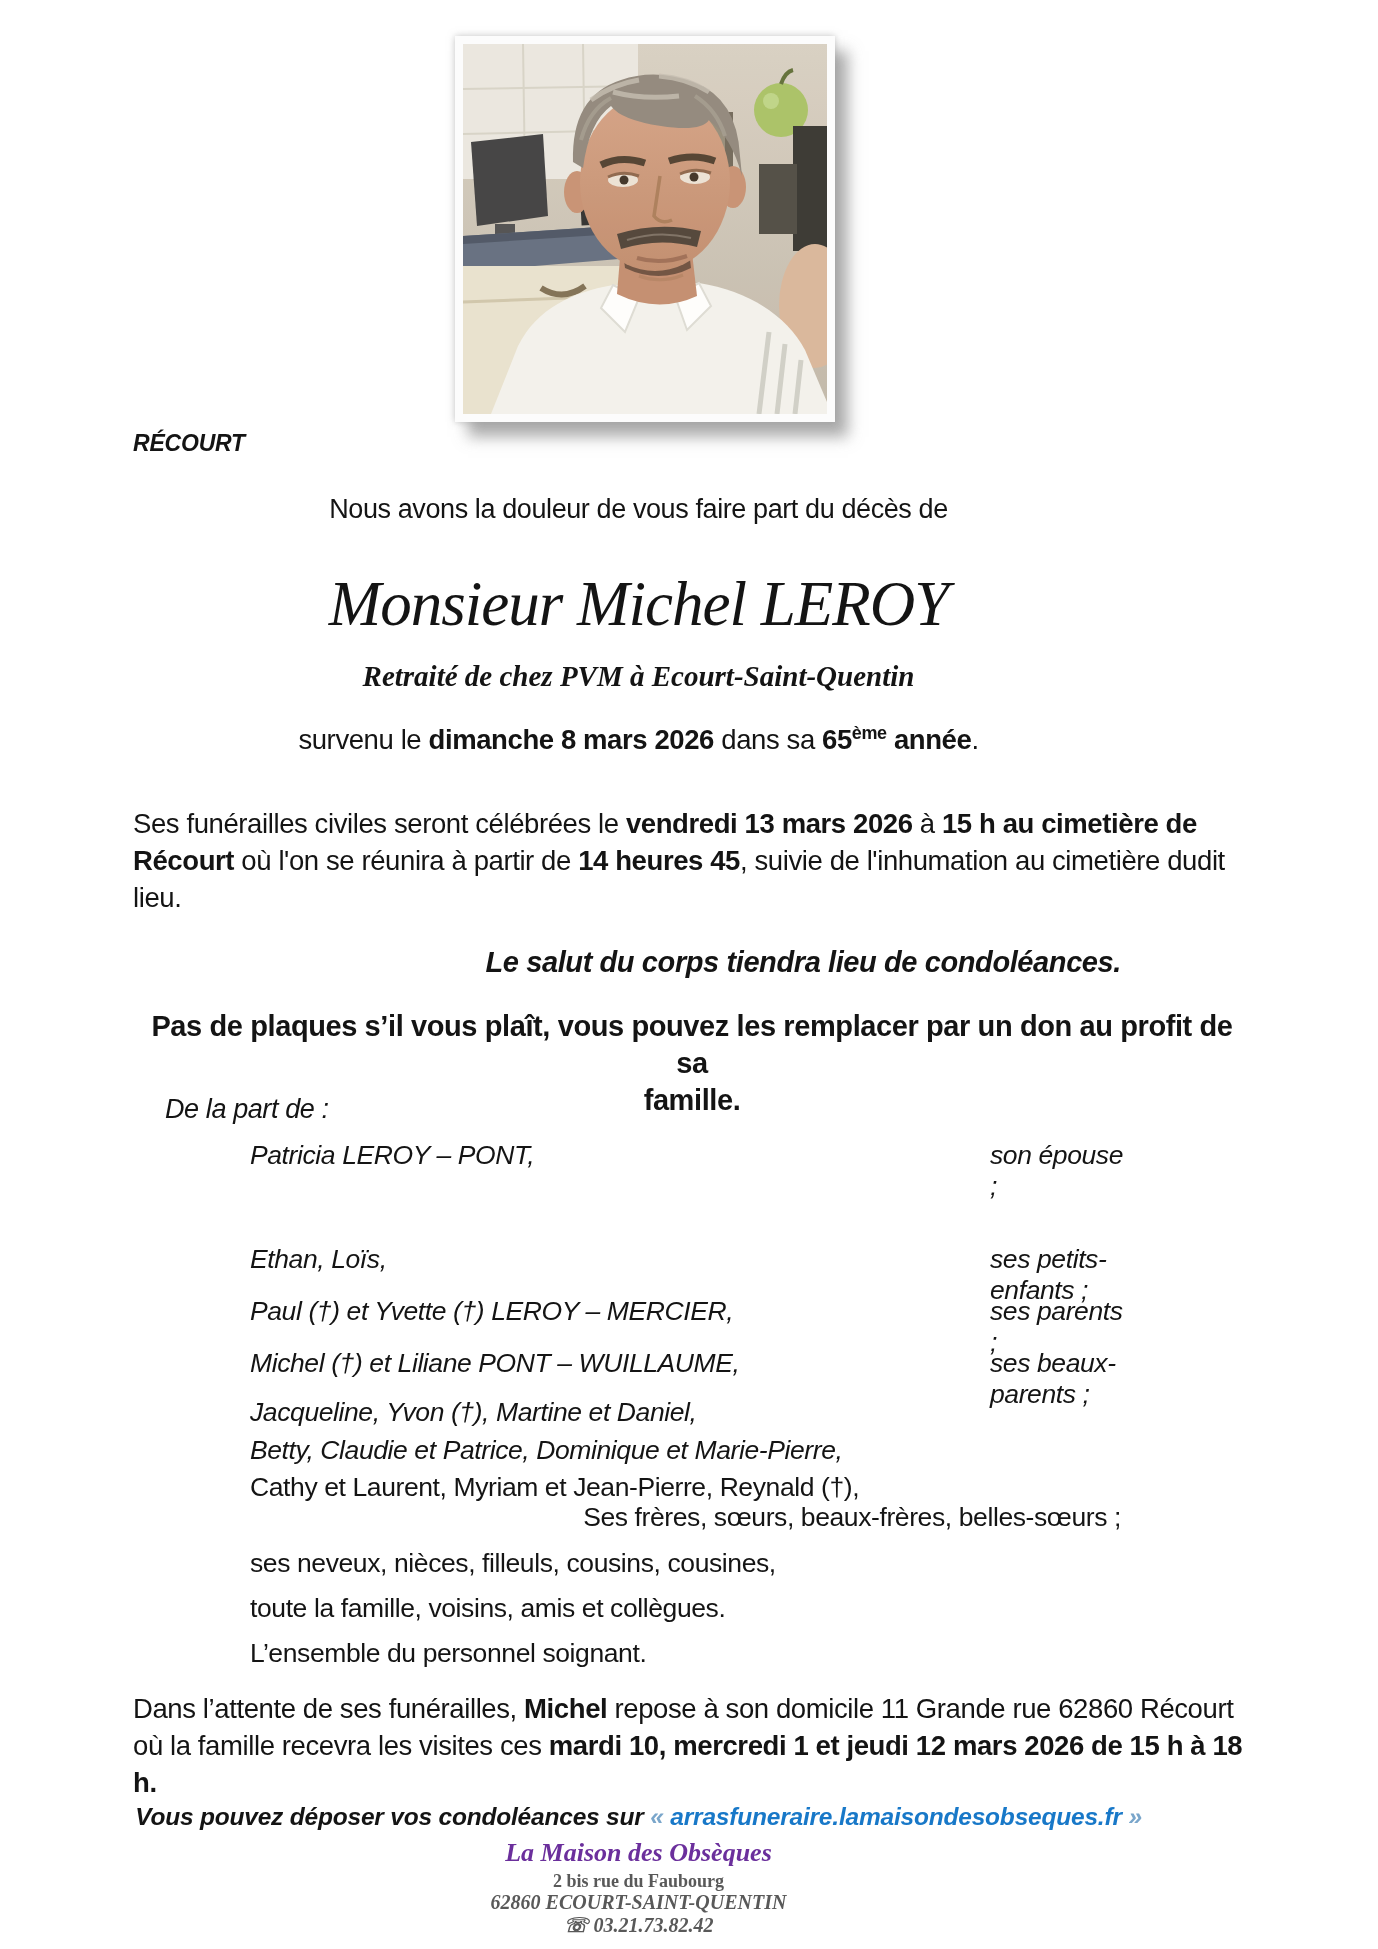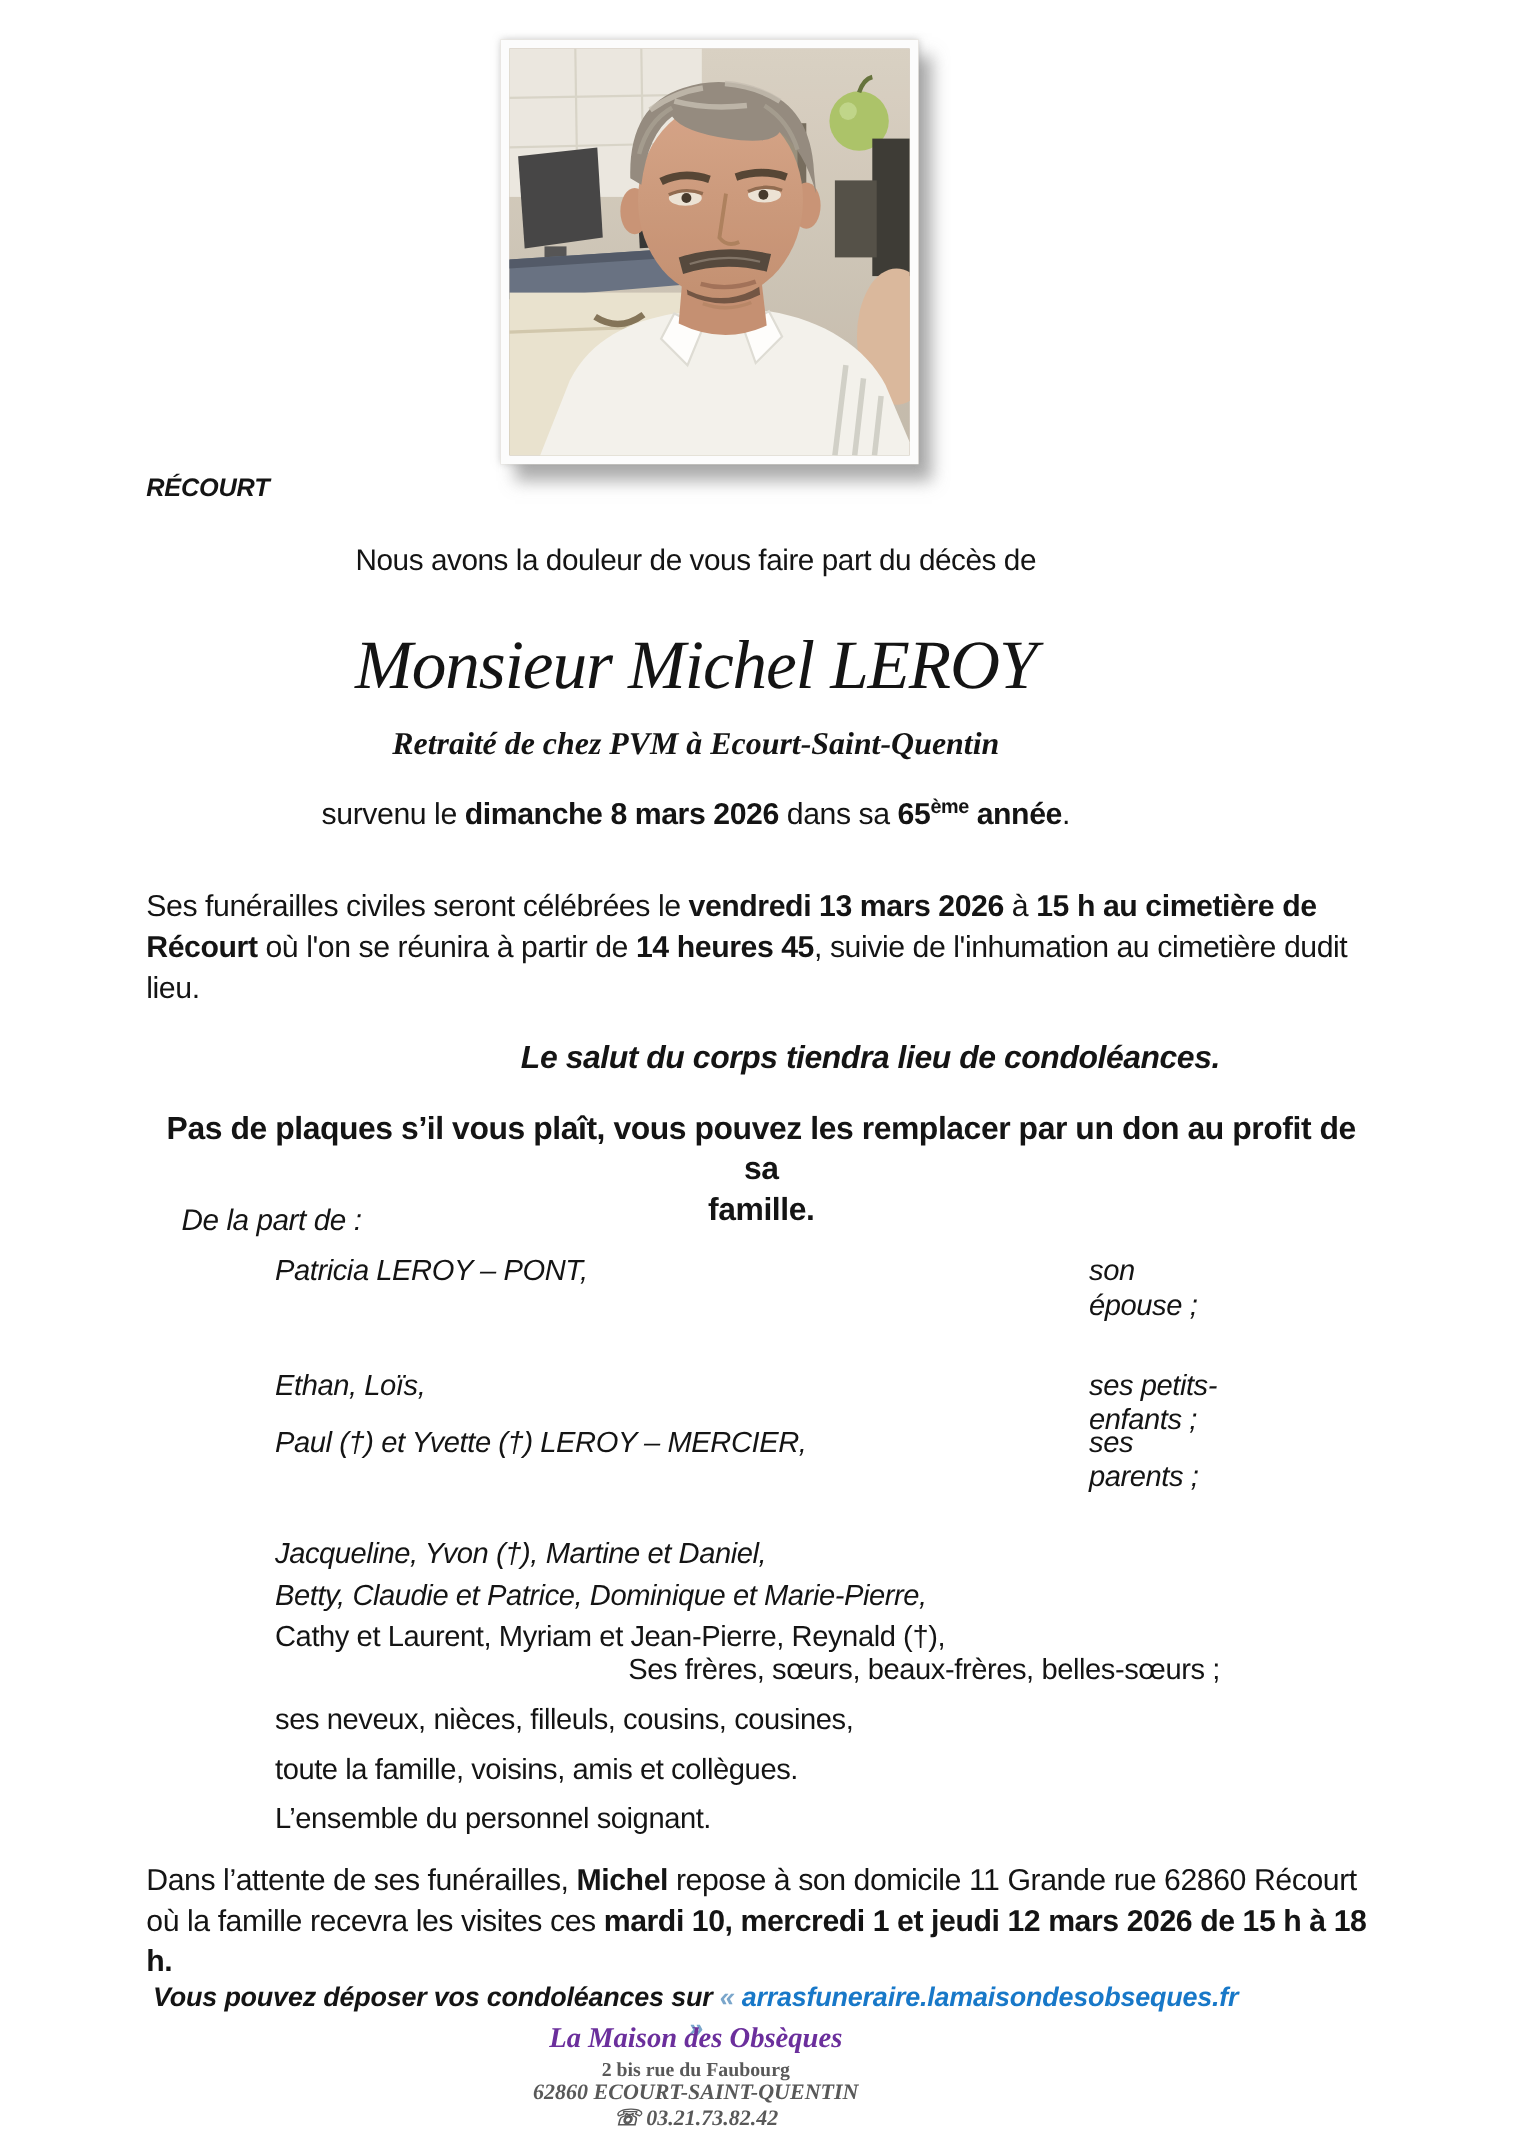--- a/index.html
+++ b/index.html
@@ -3,20 +3,21 @@
 <meta charset="utf-8">
 <style>
   html,body{margin:0;padding:0;background:#ffffff;}
   .page{
     position:relative;
     width:1242px;height:1949px;
     background:#ffffff;
     overflow:hidden;
     font-family:"Liberation Sans", sans-serif;
     color:#141414;
+    padding-left:12px;
   }
   .sans{font-family:"Liberation Sans", sans-serif;letter-spacing:-0.4px;}
   .serif{font-family:"Liberation Serif", serif;}
   .abs{position:absolute;}
   .center{text-align:center;}
   .b{font-weight:bold;}
   .i{font-style:italic;}
 
   
   .photo{
@@ -170,20 +171,24 @@
     <span class="rel">son épouse ;</span>
   </div>
   <div class="abs sans i famrow" style="top:1296px;">
     <span>Paul (†) et Yvette (†) LEROY – MERCIER,</span>
     <span class="rel">ses parents ;</span>
   </div>
   <div class="abs sans i famrow" style="top:1244px;">
     <span>Ethan, Loïs,</span>
     <span class="rel">ses petits-enfants ;</span>
   </div>
+  <div class="abs sans i famrow" style="top:1348px;">
+    <span>Michel (†) et Liliane PONT – WUILLAUME,</span>
+    <span class="rel">ses beaux-parents ;</span>
+  </div>
 
   <div class="abs sans sibs">
     <span class="i">Jacqueline, Yvon (†), Martine et Daniel,</span><br>
     <span class="i">Betty, Claudie et Patrice, Dominique et Marie-Pierre,</span><br>
     <span>Cathy et Laurent, Myriam et Jean-Pierre, Reynald (†),</span>
   </div>
   <div class="abs sans sibrel">Ses frères, sœurs, beaux-frères, belles-sœurs ;</div>
 
   <div class="abs sans others1">ses neveux, nièces, filleuls, cousins, cousines,</div>
   <div class="abs sans others2">toute la famille, voisins, amis et collègues.</div>

